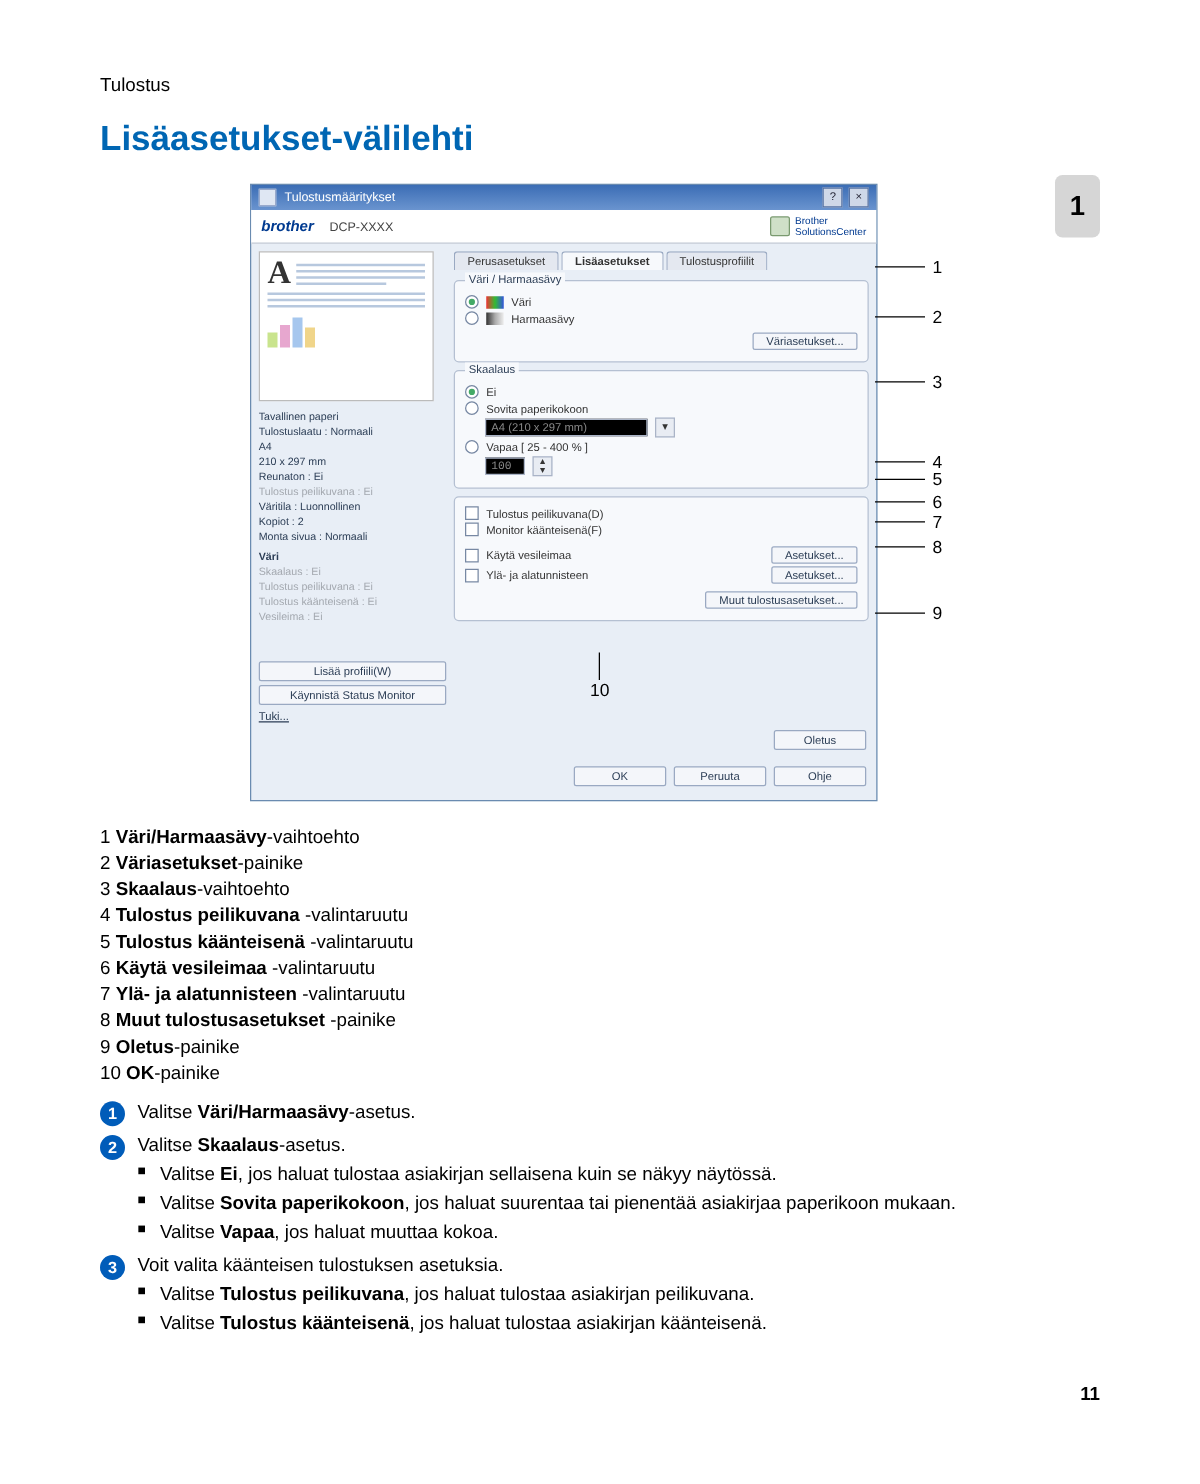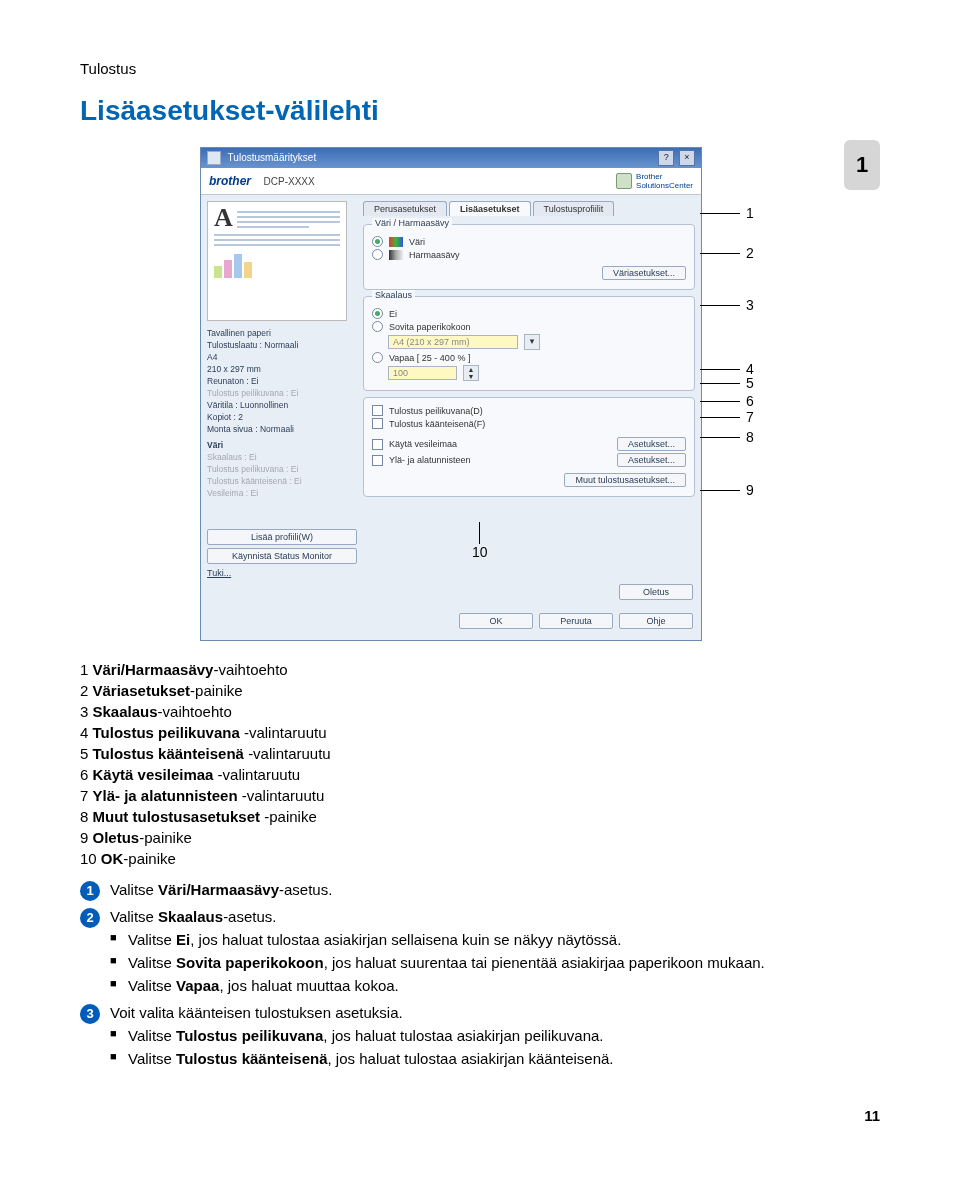--- a/index.html
+++ b/index.html
@@ -97,24 +97,24 @@
   .group {
     border: 1px solid #b5c0d2; border-radius: 4px; background: #f7f9fc;
     margin-bottom: 6px; padding: 6px 8px 8px 8px; position: relative;
   }
   .group-label { position: absolute; top:-7px; left:8px; font-size:9px; background:#f7f9fc; padding:0 3px; color:#2b3d55;}
   .row { display:flex; align-items:center; gap:6px; font-size:9px; padding:1px 0; }
   .radio { width:9px;height:9px;border:1px solid #7788a3;border-radius:50%;display:inline-block;background:#fff;position:relative;}
   .radio.sel::after{content:"";width:5px;height:5px;background:#4a6;display:block;border-radius:50%;position:absolute;top:2px;left:2px;}
   .chk { width:9px;height:9px;border:1px solid #7788a3;display:inline-block;background:#fff;}
   .sel-input, .num-input {
-    border:1px solid #aab4c7;background:#fef9c3;font-size:9px;padding:1px 4px;
+    border:1px solid #aab4c7;background:#000000;font-size:9px;padding:1px 4px;
     height:14px;display:inline-block;box-sizing:border-box;color:#888;
   }
-  .sel-input{width:130px;} .num-input{width:69px;}
+  .sel-input{width:130px;} .num-input{width:32px;font-family:Liberation Mono, monospace;}
   .smallbtn{ display:inline-block; padding:1px 10px; margin:0;}
   .bottom-btns { display:flex; justify-content:flex-end; gap:6px; padding:4px 8px 8px 8px; align-items:center;}
   .dlgbtn{ display:inline-block; width:60px; }
   .oletus-row { display:flex; justify-content:flex-end; padding:0 8px 6px 8px;}
   
   .callout {
     position: absolute;
     font-size: 14px; color: #000;
     display: flex; align-items: center;
   }
@@ -263,21 +263,21 @@
           </div>
         </div>
 
         <div class="group">
           <div class="row">
               <span class="chk"></span>
               <span>Tulostus peilikuvana(D)</span>
             </div>
           <div class="row">
               <span class="chk"></span>
-              <span>Tulostus käänteisenä(F)</span>
+              <span>Monitor käänteisenä(F)</span>
             </div>
           <div style="height:6px;"></div>
           <div class="row">
             <span class="chk"></span>
             <span style="flex:1;">Käytä vesileimaa</span>
             <span class="smallbtn">Asetukset...</span>
           </div>
           <div class="row">
             <span class="chk"></span>
             <span style="flex:1;">Ylä- ja alatunnisteen</span>

